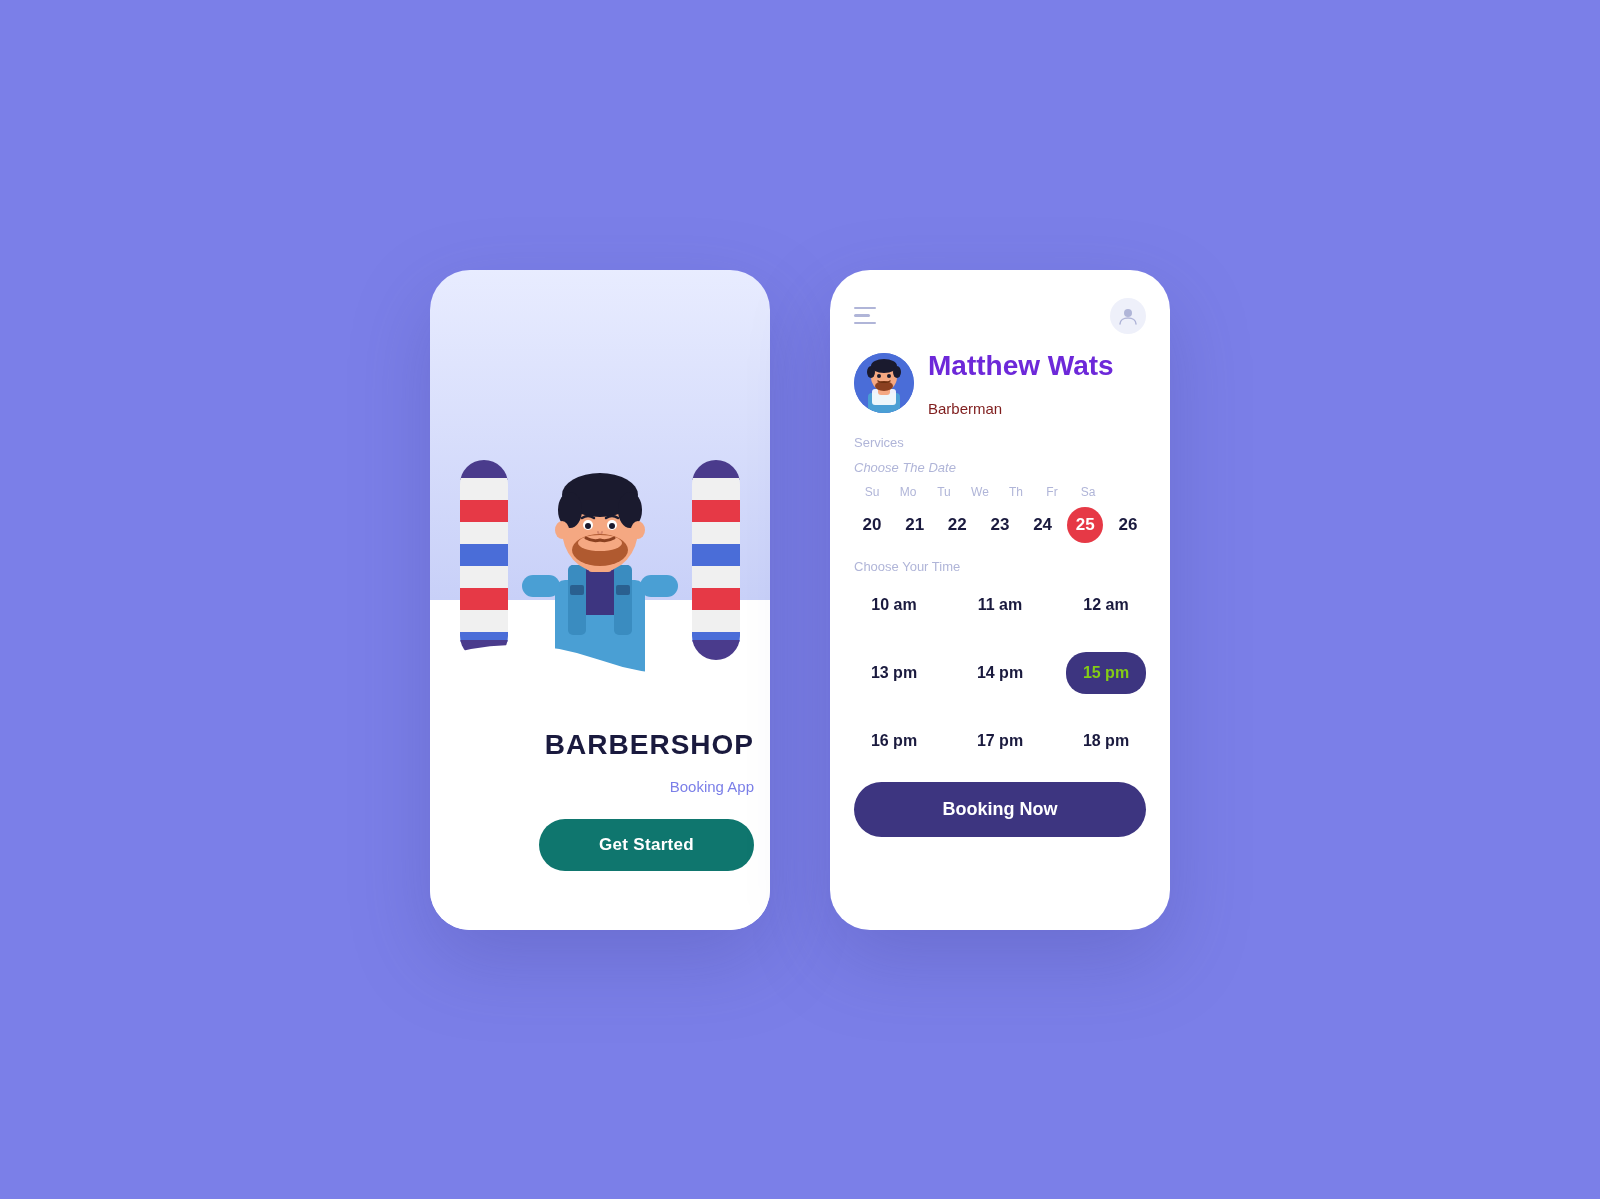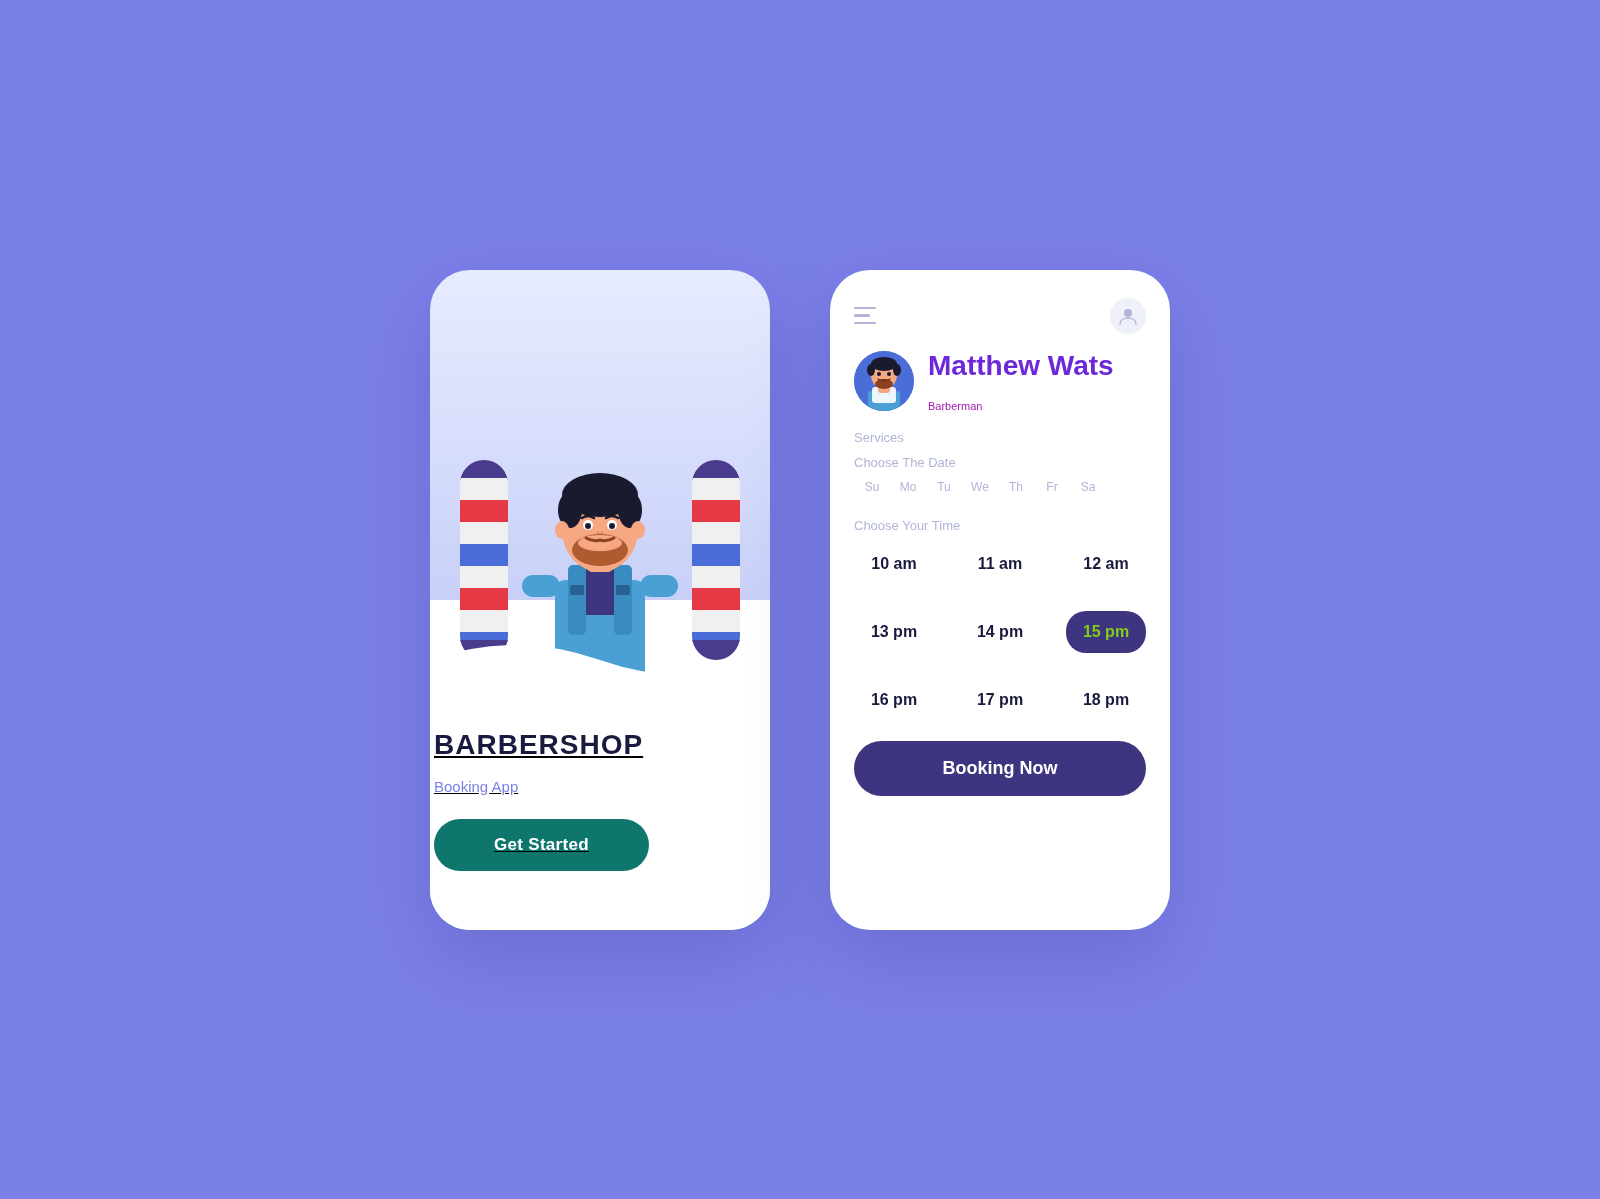--- a/index.html
+++ b/index.html
@@ -101,24 +101,23 @@
       width: 200px;
       height: 280px;
     }
 
     
     .splash-bottom {
       flex: 1;
       background: #fff;
       display: flex;
       flex-direction: column;
-      align-items: flex-start;
+      align-items: flex-end;
       justify-content: center;
-      padding: 10px 4px 30px;
-      text-decoration: underline;
+      padding: 10px 16px 30px;
     }
 
     .app-title {
       font-size: 28px;
       font-weight: 900;
       color: #1a1a3e;
       letter-spacing: 1px;
       text-transform: uppercase;
     }
 
@@ -198,22 +197,22 @@
       justify-content: center;
       flex-shrink: 0;
     }
 
     .barber-name {
       font-size: 28px;
       font-weight: 800;
       color: #6d28d9;
     }
     .barber-role {
-      font-size: 11px;
-      color: #a21caf;
+      font-size: 15px;
+      color: #7f1d1d;
       margin-top: 18px;
     }
 
     .section-label {
       font-size: 13px;
       color: #b0b5d8;
       padding: 0 24px;
       margin-bottom: 10px;
     }
 
@@ -471,29 +470,38 @@
     </div>
     <div>
       <div class="barber-name">Matthew Wats</div>
       <div class="barber-role">Barberman</div>
     </div>
   </div>
 
   <div class="section-label">Services</div>
 
   <div class="date-section">
-    <div class="section-label" style="padding:0; margin-bottom:10px;">Choose The Date</div>
+    <div class="section-label" style="padding:0; margin-bottom:10px;font-style:italic;">Choose The Date</div>
     <div class="day-headers">
       <span class="day-header">Su</span>
       <span class="day-header">Mo</span>
       <span class="day-header">Tu</span>
       <span class="day-header">We</span>
       <span class="day-header">Th</span>
       <span class="day-header">Fr</span>
       <span class="day-header">Sa</span>
+    </div>
+    <div class="date-row">
+      <div class="date-cell">20</div>
+      <div class="date-cell">21</div>
+      <div class="date-cell">22</div>
+      <div class="date-cell">23</div>
+      <div class="date-cell">24</div>
+      <div class="date-cell selected">25</div>
+      <div class="date-cell">26</div>
     </div>
   </div>
 
   <div class="time-section">
     <div class="section-label" style="padding:0; margin-bottom:10px;">Choose Your Time</div>
     <div class="time-grid">
       <button class="time-btn">10 am</button>
       <button class="time-btn">11 am</button>
       <button class="time-btn">12 am</button>
       <button class="time-btn">13 pm</button>

